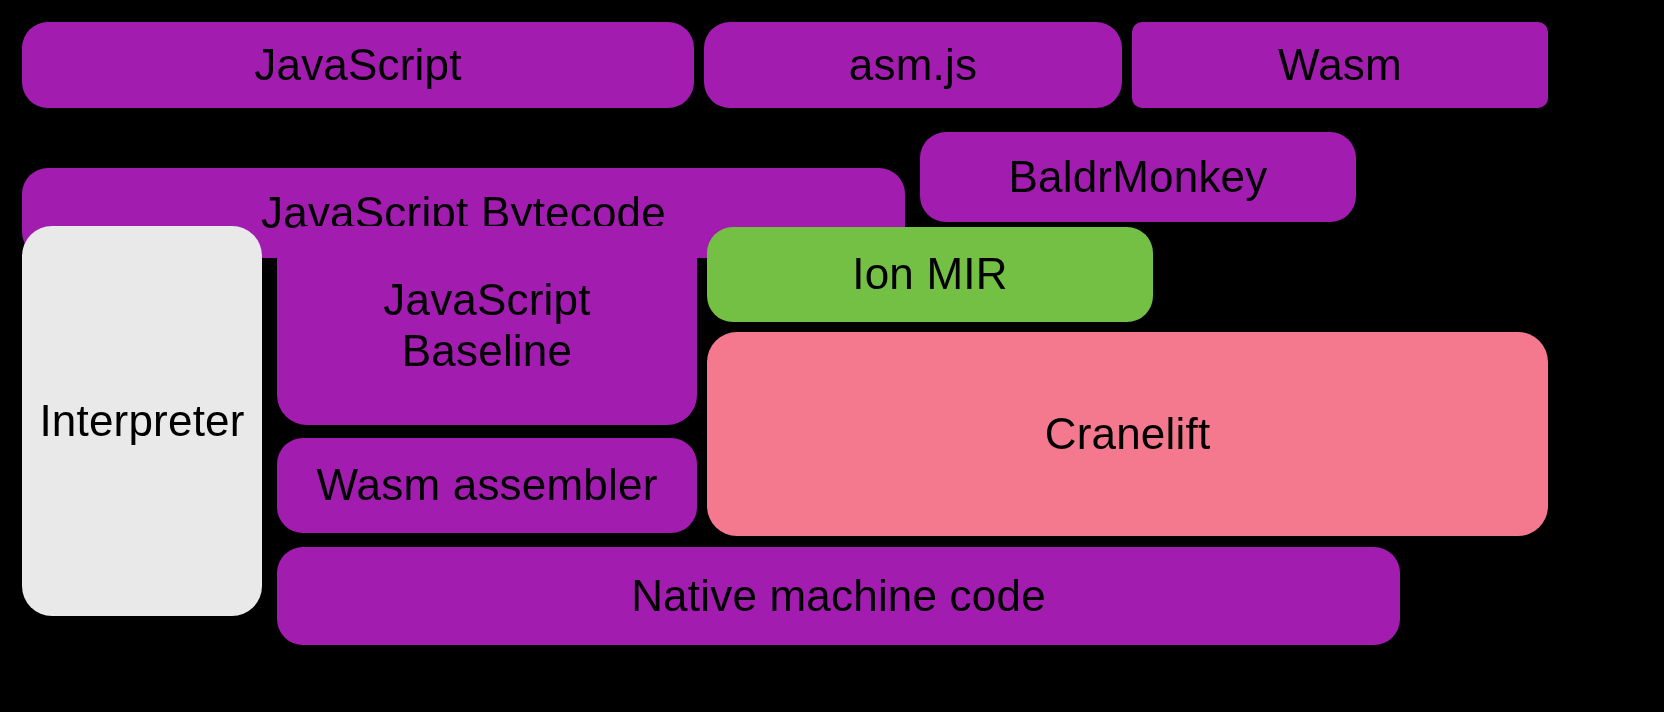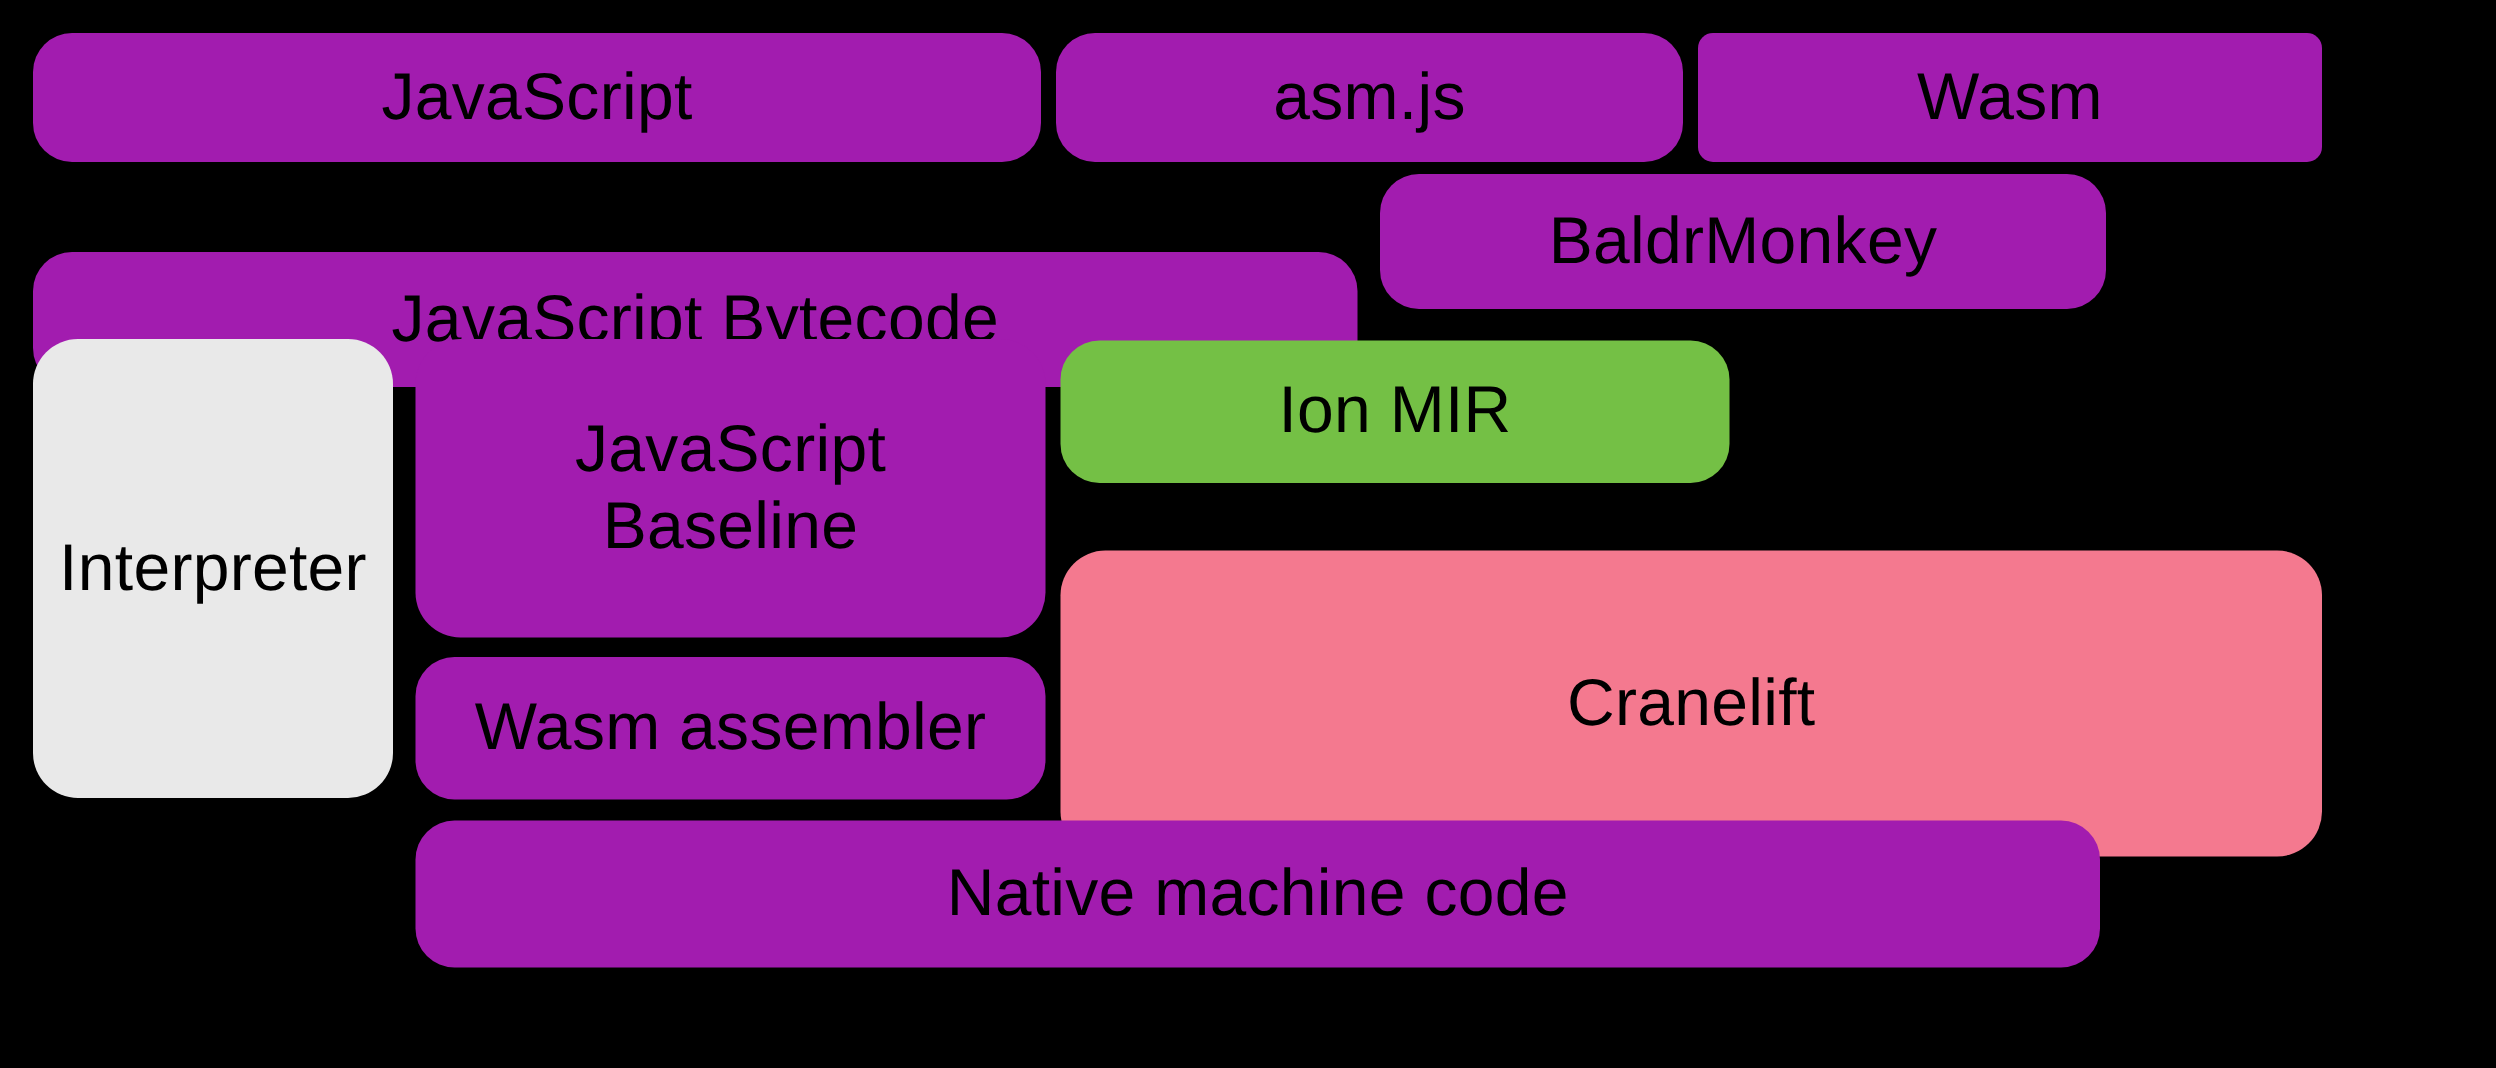--- a/index.html
+++ b/index.html
@@ -46,28 +46,28 @@
 <div id="diagram">
 
   <div class="node" style="left:22px; top:22px; width:672px; height:86px;">JavaScript</div>
 
   <div class="node" style="left:704px; top:22px; width:418px; height:86px;">asm.js</div>
 
   <div class="node" style="left:1132px; top:22px; width:416px; height:86px;border-radius:10px;">Wasm</div>
 
   <div class="node" style="left:22px; top:122px; width:883px; height:90px;margin-top:46px;">JavaScript Bytecode</div>
 
-  <div class="node" style="left:920px; top:116px; width:484px; height:90px;">BaldrMonkey</div>
+  <div class="node" style="left:920px; top:132px; width:436px; height:90px;">BaldrMonkey</div>
 
-  <div class="node gray tall" style="left:22px; top:226px; width:240px; height:306px;">Interpreter</div>
+  <div class="node gray tall" style="left:22px; top:226px; width:240px; height:390px;">Interpreter</div>
 
   <div class="node tall" style="left:277px; top:226px; width:420px; height:199px;">JavaScript
 Baseline</div>
 
   <div class="node" style="left:277px; top:438px; width:420px; height:95px;">Wasm assembler</div>
 
   <div class="node green" style="left:707px; top:227px; width:446px; height:95px;">Ion MIR</div>
 
-  <div class="node pink tall" style="left:707px; top:332px; width:841px; height:204px;margin-top:35px;">Cranelift</div>
+  <div class="node pink tall" style="left:707px; top:332px; width:841px; height:204px;">Cranelift</div>
 
   <div class="node" style="left:277px; top:547px; width:1123px; height:98px;">Native machine code</div>
 
 </div>
 
 </body></html>

